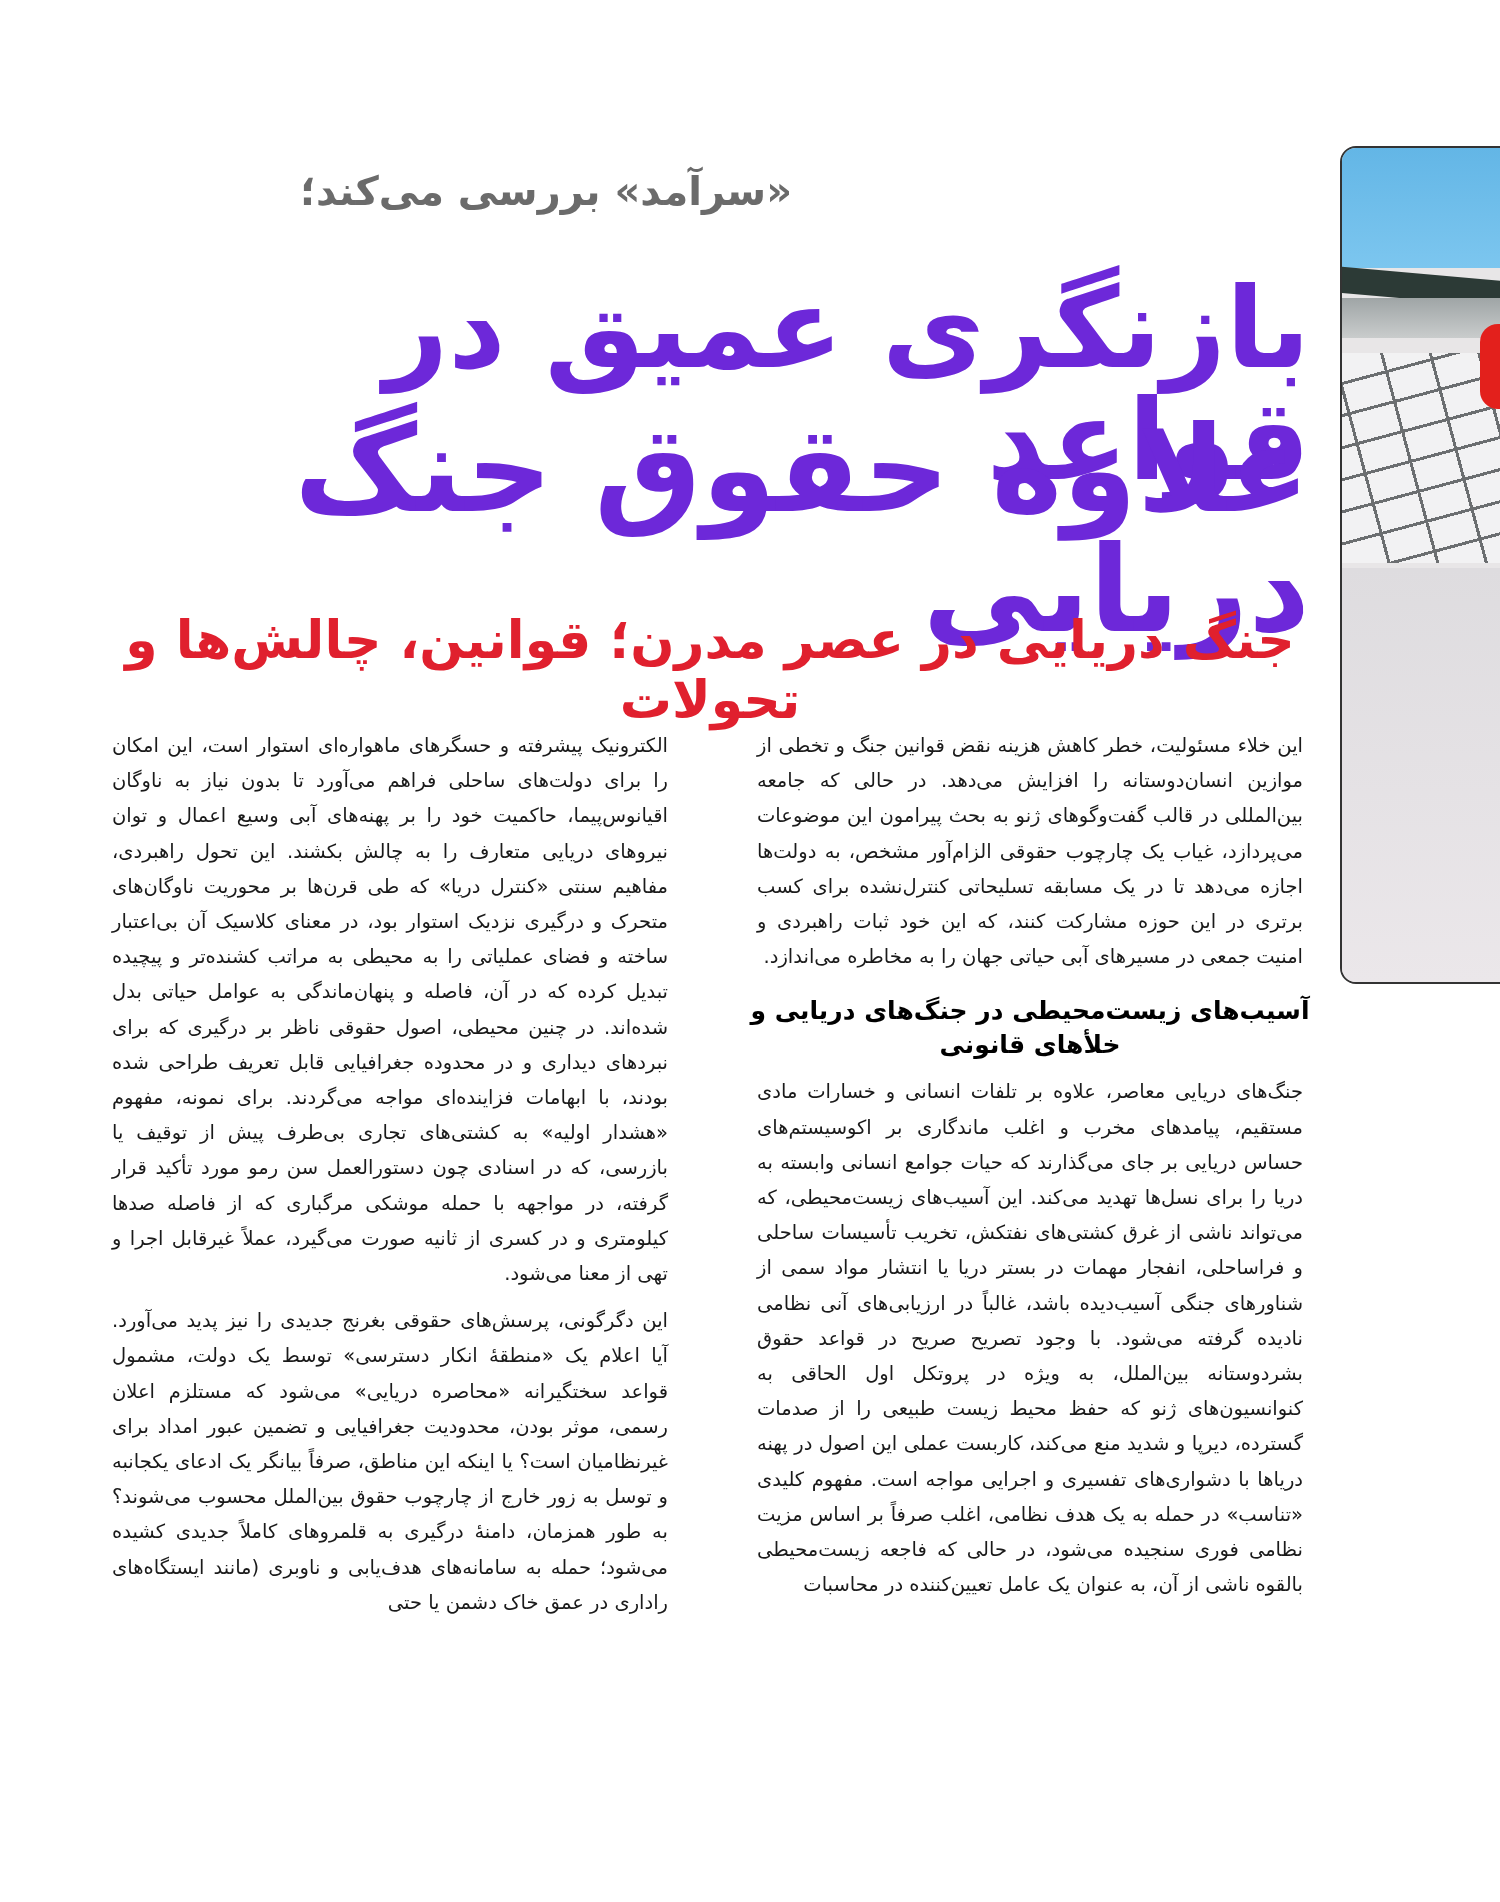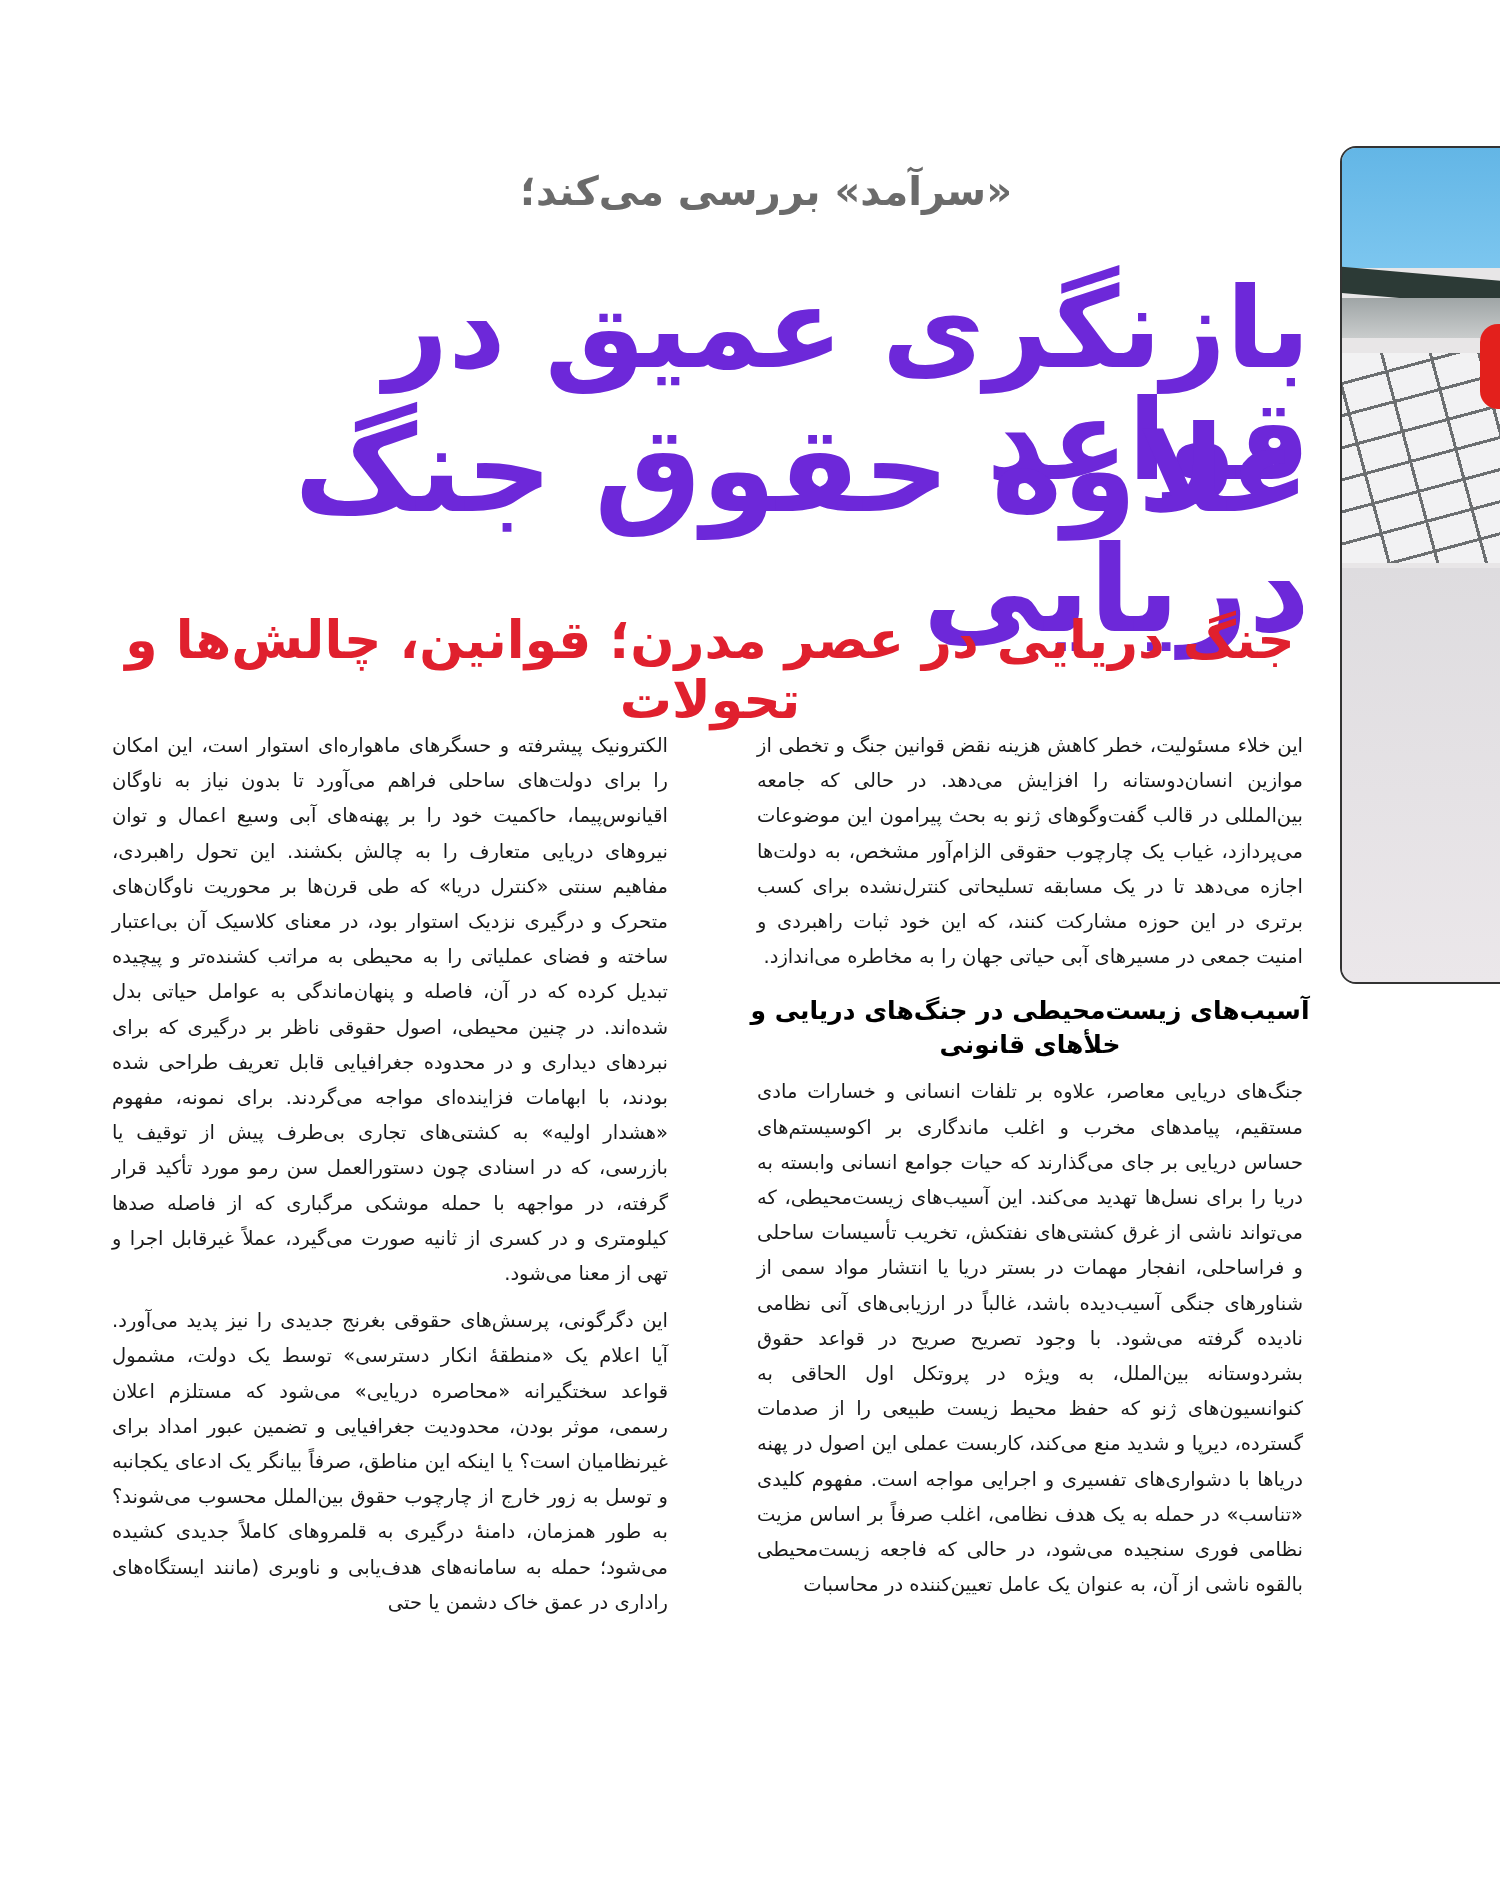--- a/index.html
+++ b/index.html
@@ -5,21 +5,21 @@
   html, body { margin: 0; padding: 0; }
   body {
     width: 1500px; height: 1902px; position: relative; overflow: hidden;
     background: #ffffff; color: #1a1a1a;
     font-family: "DejaVu Sans", sans-serif;
   }
   .abs { position: absolute; }
   .rtl { direction: rtl; unicode-bidi: embed; }
 
   .kicker {
-    left: 316px; top: 168px; width: 900px; text-align: center;
+    left: 300px; top: 168px; width: 900px; text-align: left;
     font-family: "DejaVu Sans", sans-serif; font-weight: bold;
     font-size: 40px; color: #6b6b6b; letter-spacing: -1px;
   }
   .headline {
     left: 110px; width: 1200px; 
     font-family: "DejaVu Sans", sans-serif; font-weight: bold;
     color: #6d28d9; line-height: 1;
   }
   .headline.l1 { top: 272px; font-size: 112px; letter-spacing: -6px; }
   .headline.l2 { top: 410px; font-size: 120px; letter-spacing: -6px; }

